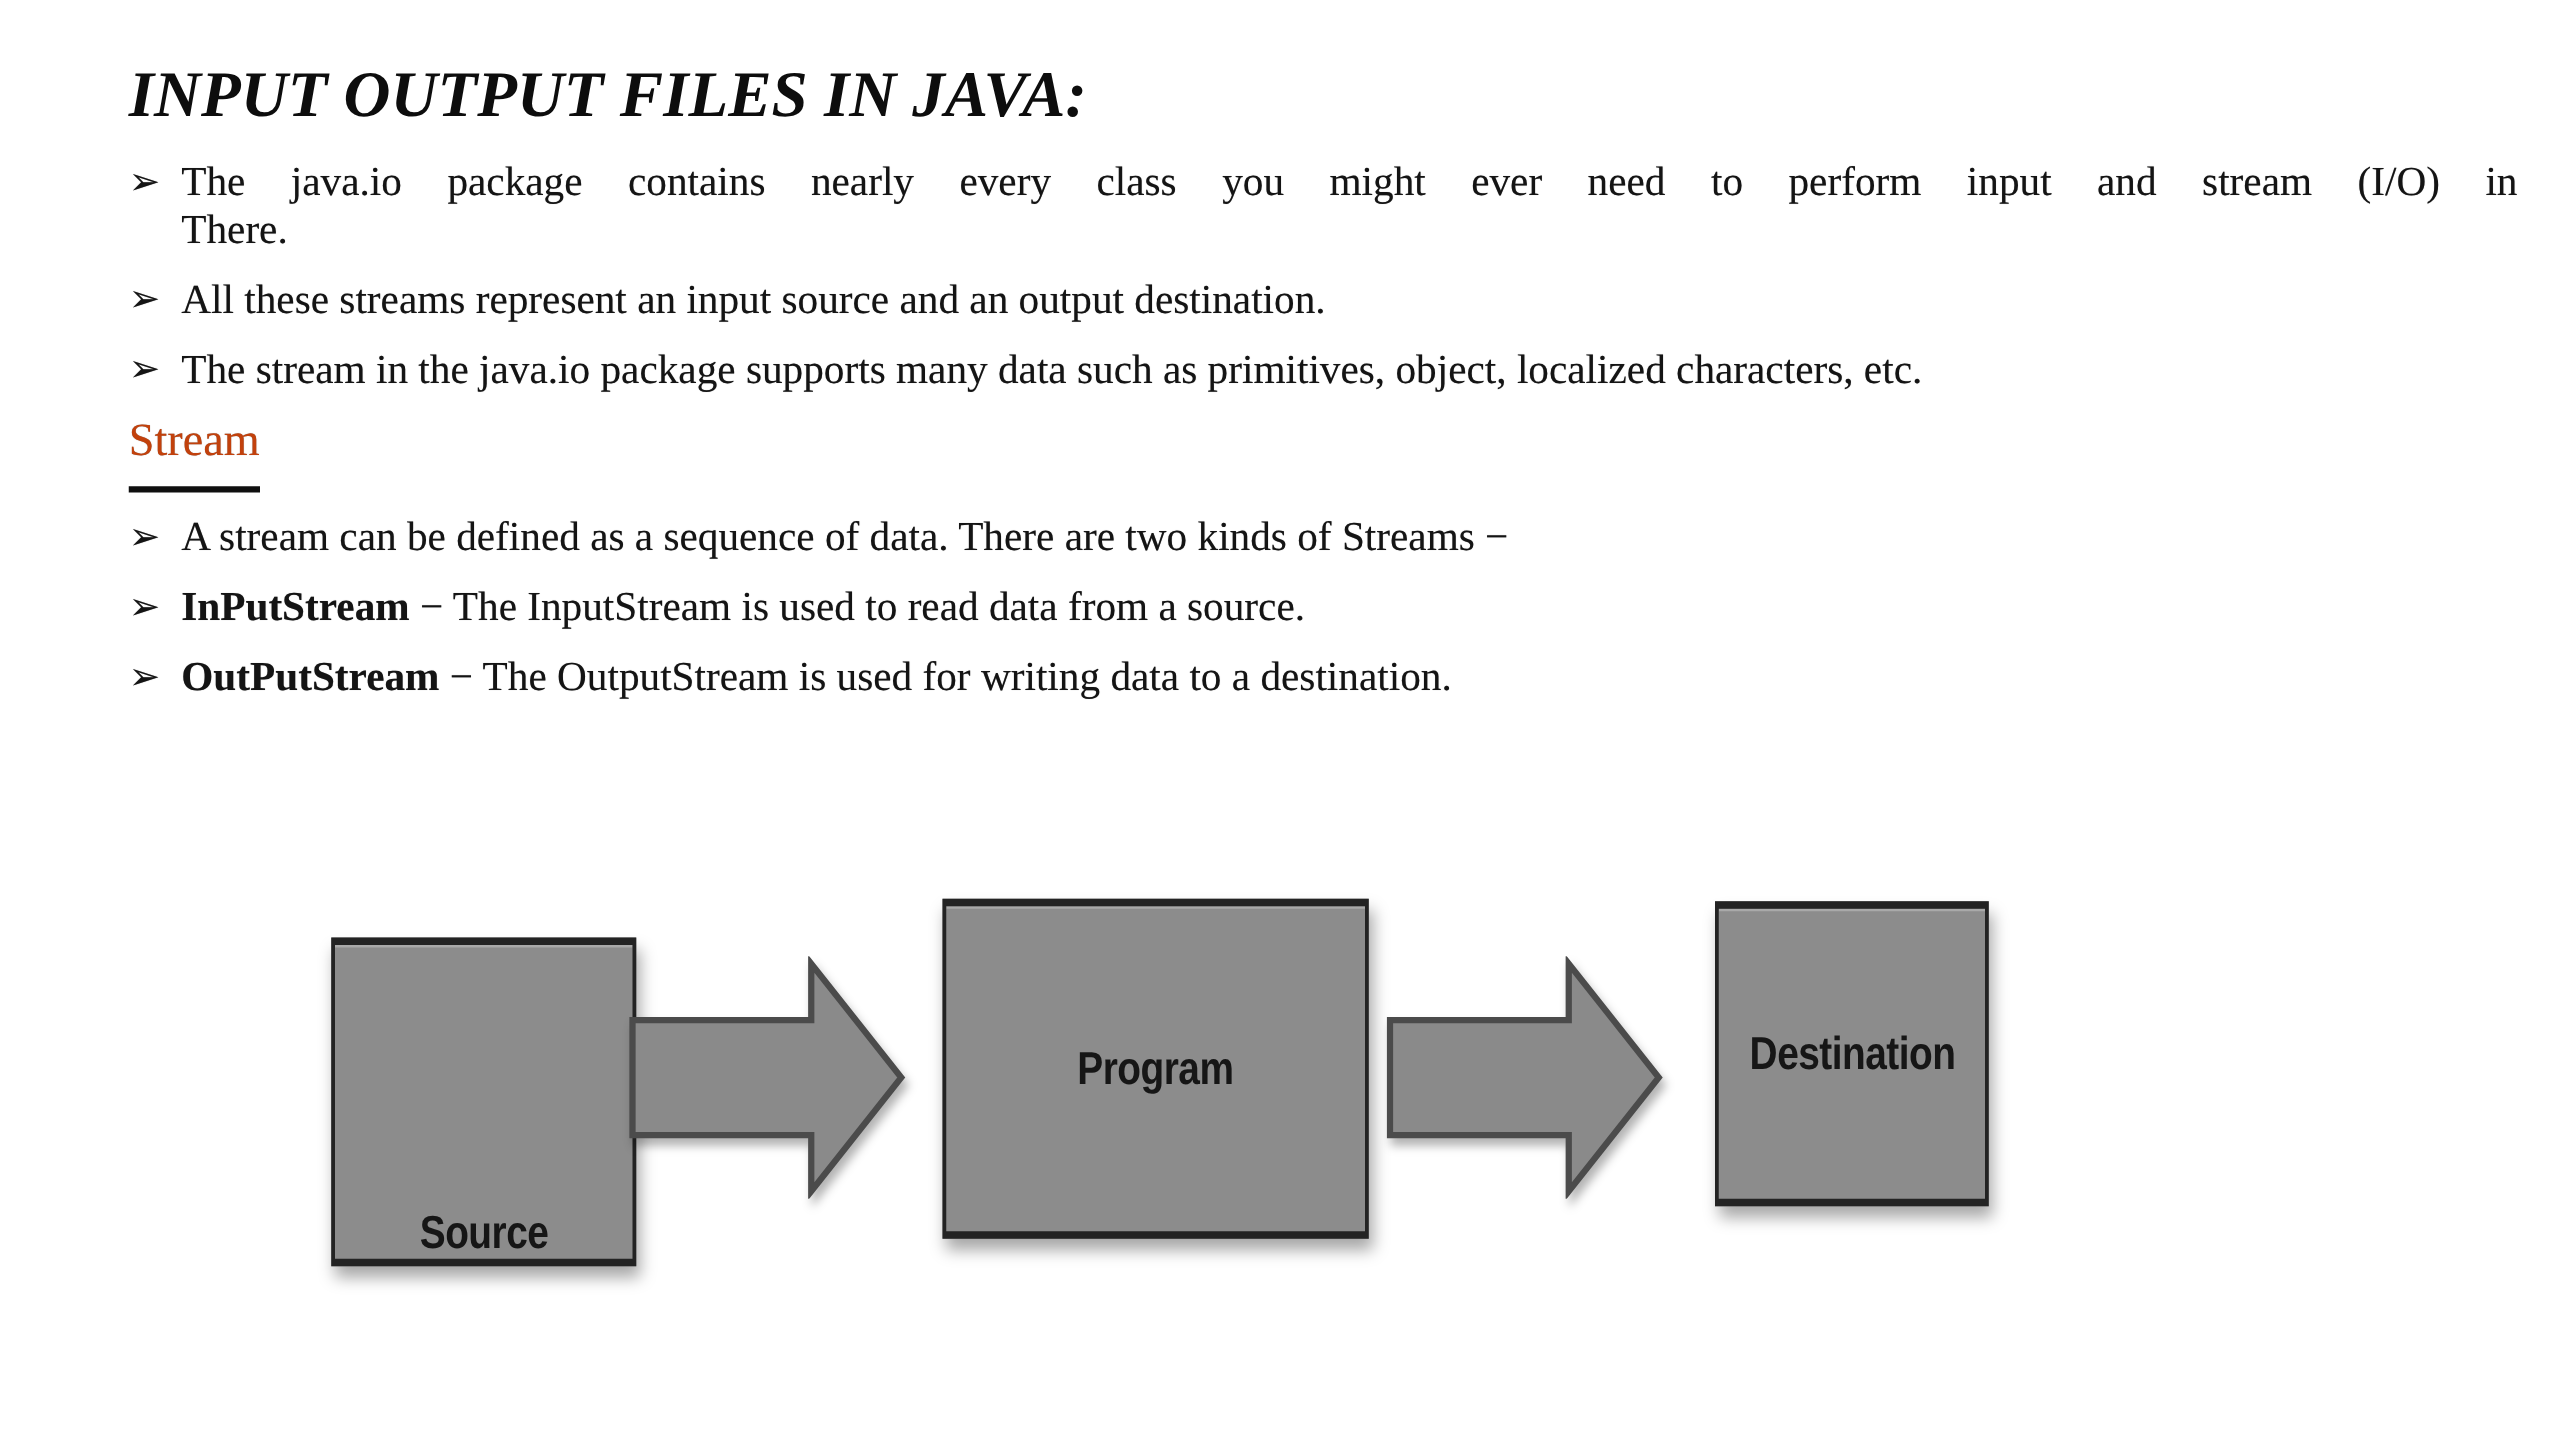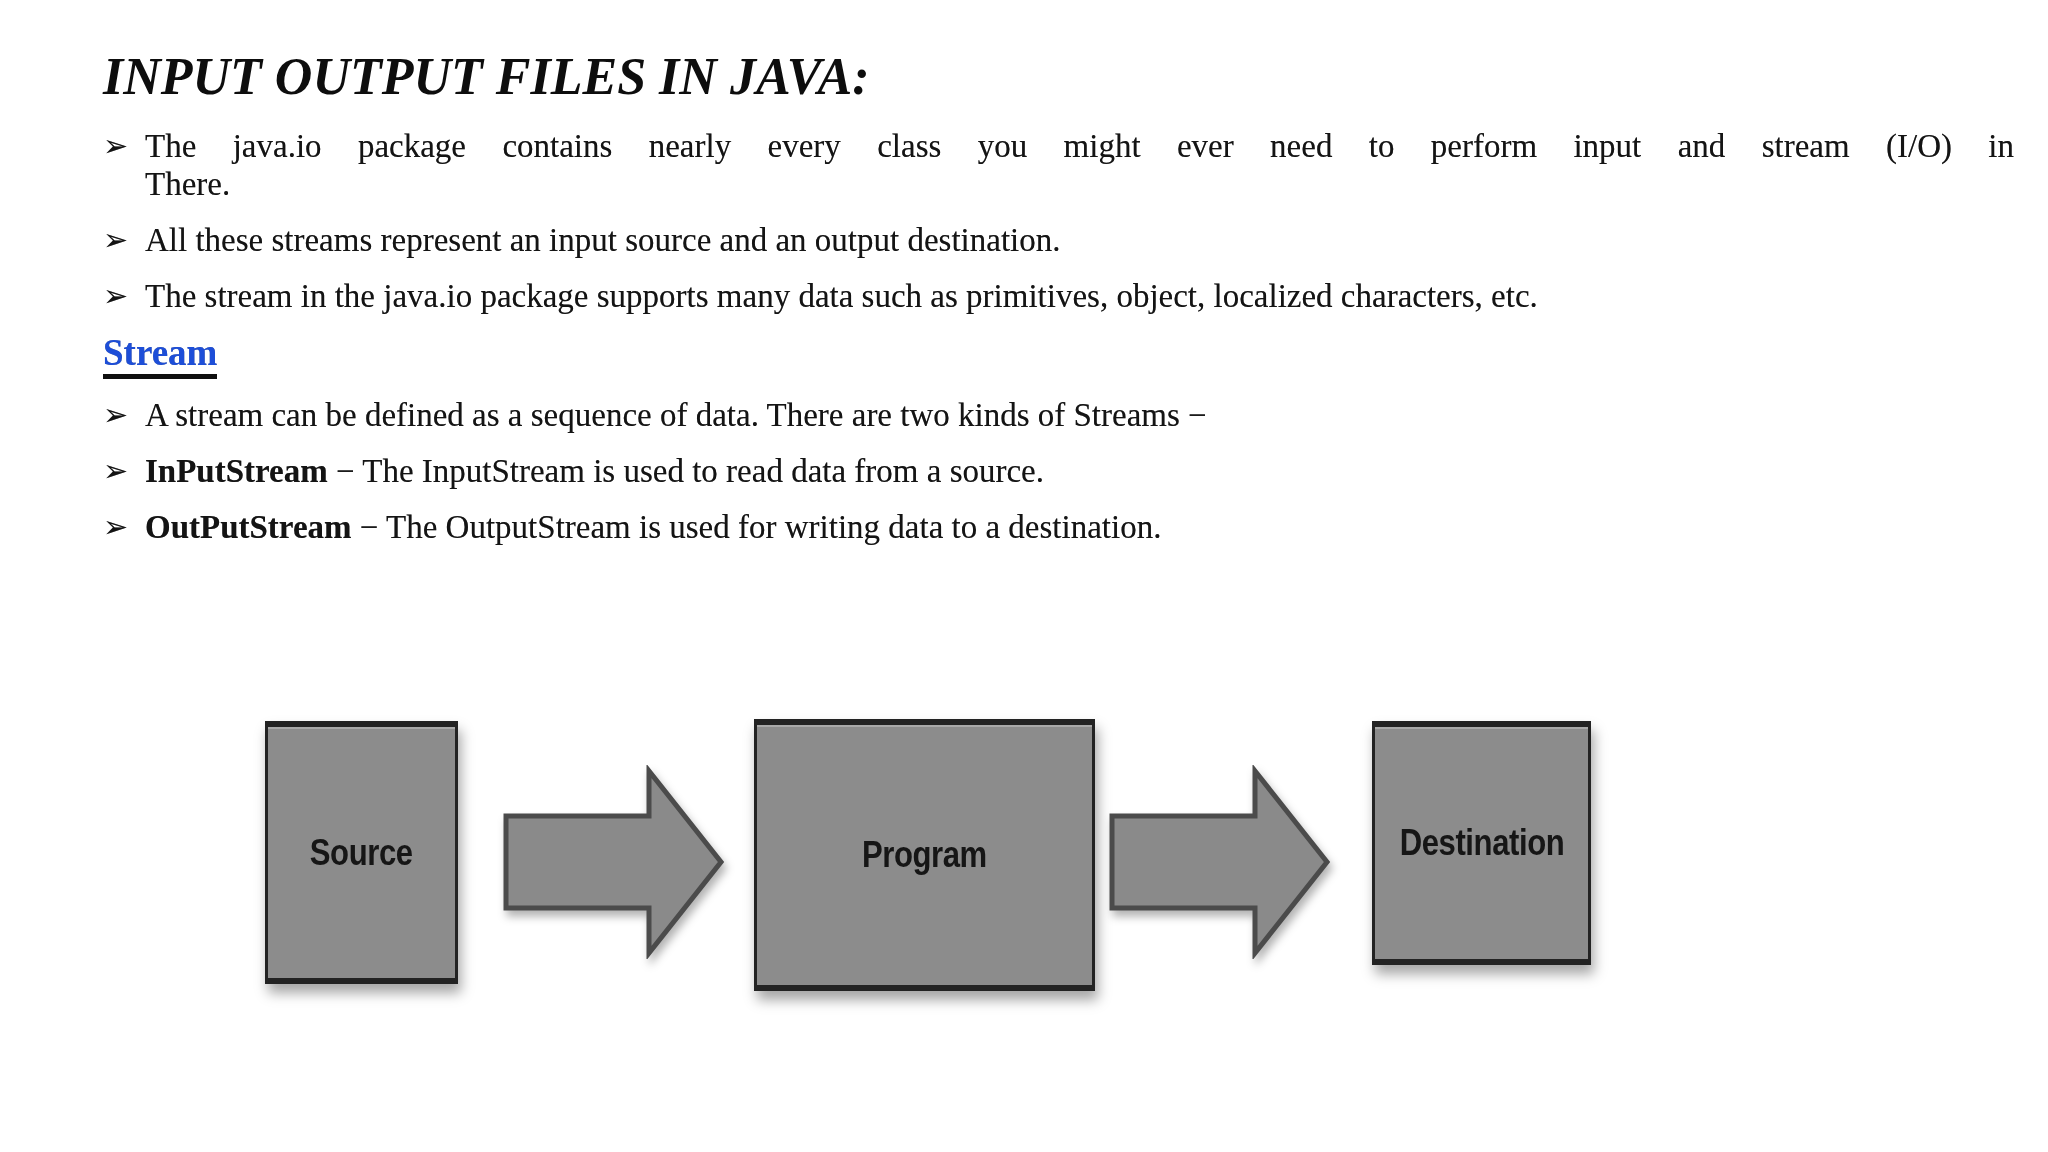--- a/index.html
+++ b/index.html
@@ -26,36 +26,36 @@
   .marker {
     position:absolute; left:0; top:0;
     font-family:"DejaVu Sans", sans-serif; font-size:30px; line-height:38px;
   }
   .jline { display:block; text-align:justify; text-align-last:justify; }
   .cline { display:block; }
   .term { font-weight:bold; }
 
   .heading-wrap { margin:0 0 17px 0; }
   .section-heading {
-    display:inline-block; font-size:37px; font-weight:bold; line-height:40px;
-    color:#1d4ed8; border-bottom:5px solid #0f0f0f; padding-bottom:1px;
+    display:inline-block; font-size:37px; font-weight:normal; line-height:40px;
+    color:#c2410c; border-bottom:5px solid #0f0f0f; padding-bottom:16px;
     text-shadow:0 0 0.6px rgba(0,0,0,0.45);
   }
 
   
   .diagram { position:absolute; left:0; top:0; width:100%; height:100%; }
 
   .node {
     position:absolute; box-sizing:border-box;
     background:#8c8c8c;
     border:3px solid #232323; border-top-width:6px; border-bottom-width:6px;
     display:flex; align-items:center; justify-content:center;
     box-shadow: 3px 9px 12px rgba(0,0,0,0.35), inset 0 2px 0 rgba(255,255,255,0.25);
   }
-  .node-source      { left:265px;  top:721px; width:193px; height:263px; }
+  .node-source      { left:265px;  top:750px; width:244px; height:263px;align-items:flex-end; }
   .node-program     { left:754px;  top:719px; width:341px; height:272px; }
   .node-destination { left:1372px; top:721px; width:219px; height:244px; }
 
   .node-label {
     font-family:"Liberation Sans", sans-serif; font-weight:bold;
     font-size:37px; color:#161616; letter-spacing:-0.5px;
     transform:scaleX(0.84); white-space:nowrap;
   }
 
   .arrow {

